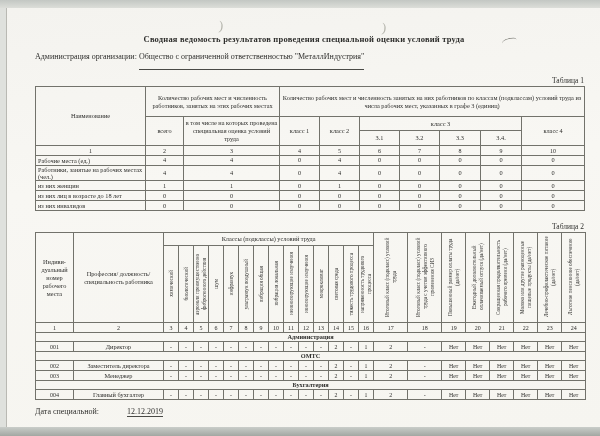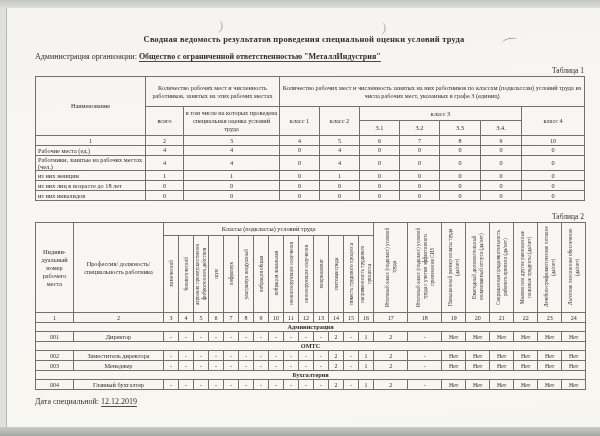--- a/index.html
+++ b/index.html
@@ -20,22 +20,22 @@
   .a1{left:212px;top:10px;transform:rotate(6deg);}
   .a2{left:375px;top:12px;transform:rotate(6deg);}
   .pen-mark{position:absolute;left:495px;top:30px;width:15px;height:6px;
     border-top:1.5px solid #8e8e88;border-radius:50%;transform:rotate(-14deg);}
   .title{
     margin:26px 20px 0 20px;text-align:center;
     font-size:8.5px;font-weight:bold;letter-spacing:.2px;
   }
   .content{margin-left:28px;width:549px;}
   .org-line{margin-top:8px;font-size:8px;}
-  .org-line .u{border-bottom:1px solid #4a4a46;padding-bottom:0px;font-weight:bold;}
-  .tcap{margin-top:5px;text-align:right;font-size:7.5px;}
+  .org-line .u{border-bottom:1px solid #4a4a46;padding-bottom:8px;}
+  .tcap{margin-top:15px;text-align:right;font-size:7.5px;}
   .tcap2{margin-top:11px;}
   table{border-collapse:collapse;table-layout:fixed;width:549px;background:transparent;margin-top:1px;}
   td{border:1px solid #72726b;padding:0 1px;vertical-align:middle;overflow:hidden;}
   .c{text-align:center;}
   .t1 td{font-size:6.3px;line-height:1.25;}
   .t1 .hrow1{height:30px;}
   .t1 .hrow2 td{height:13px;}
   .t1 .hrow3 td{height:14px;}
   .t1 .num{height:9px;font-size:6px;line-height:1;}
   .t1 .lbl{text-align:left;font-size:6.3px;line-height:1.15;padding-left:2px;}
@@ -50,21 +50,21 @@
     display:inline-block;font-size:5.2px;line-height:1.3;
     max-height:70px;white-space:normal;
   }
   .wide .vt{max-height:82px;}
   .t2 .num td,.t2 td.num{height:9px;font-size:6px;line-height:1;}
   .t2 tbody td{height:9px;}
   .t2 .sec{font-weight:bold;font-size:6.3px;height:8px;border-left:1px solid #72726b;border-right:1px solid #72726b;}
   .t2 .prof{font-size:6.3px;}
   .t2 .tiny{font-size:5.8px;}
   .date-line{margin-top:7px;font-size:8px;}
-  .date-line .u{border-bottom:1px solid #4a4a46;}
+  .date-line .u{border-bottom:1px solid #4a4a46;margin-left:26px;}
 </style>
 </head>
 <body>
 
 <div class="edge-top"></div>
 <div class="edge-bottom"></div>
 
 <div class="page">
   <div class="artifact a1">)</div>
   <div class="artifact a2">)</div>

